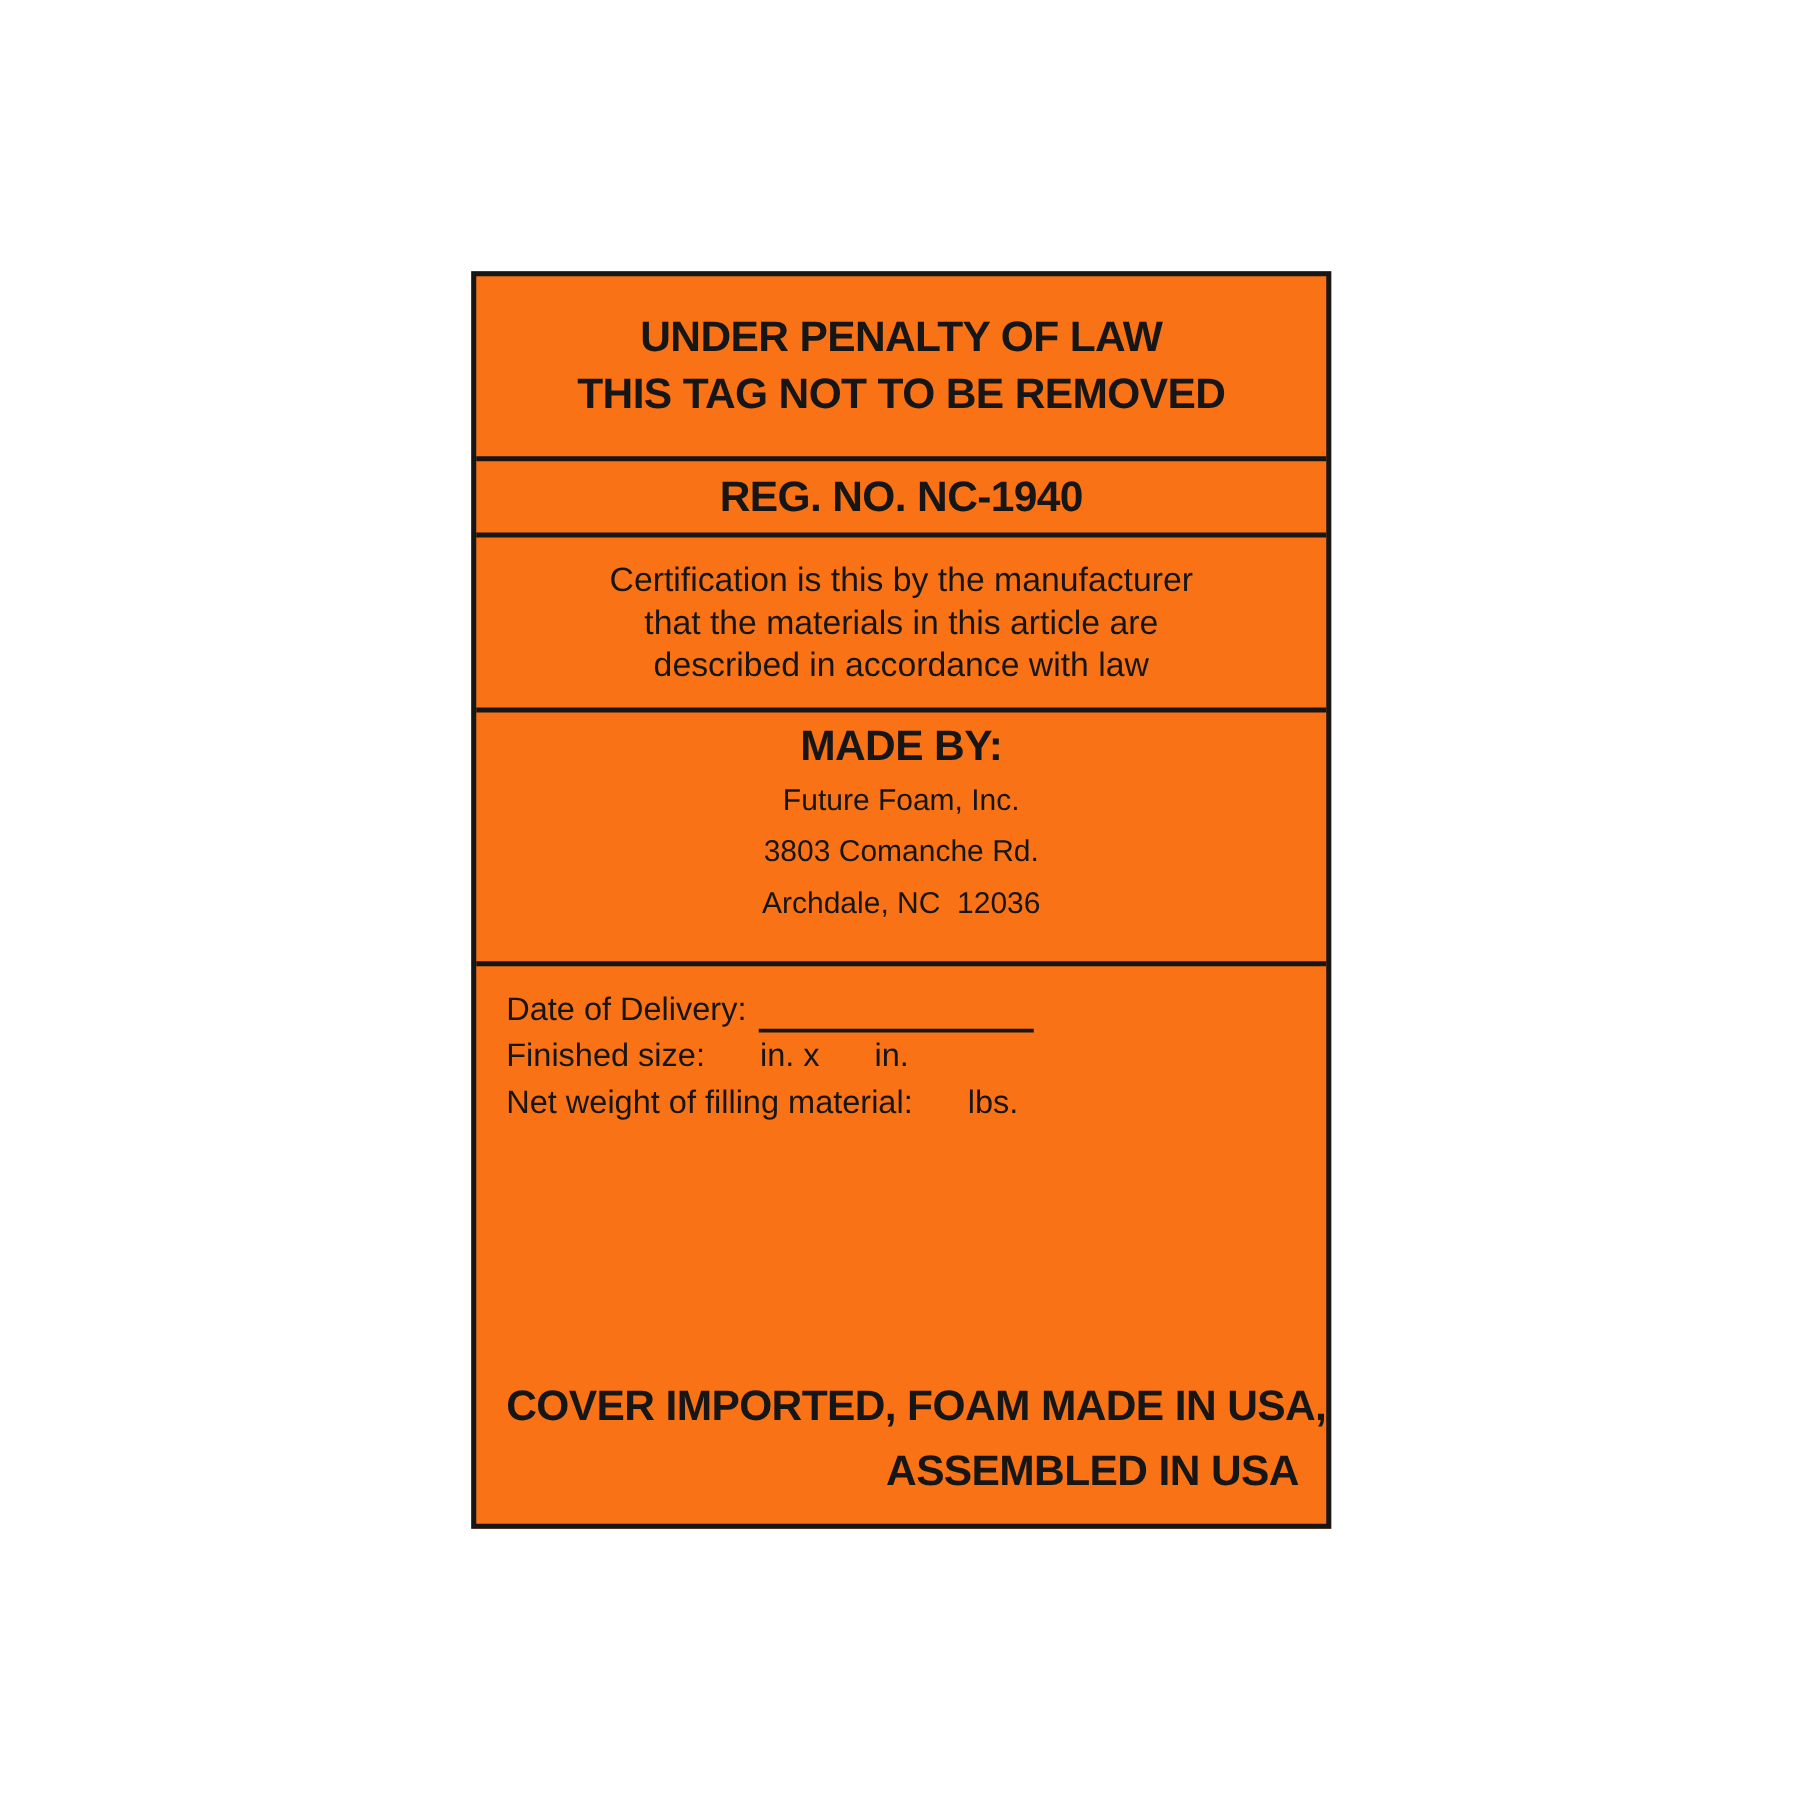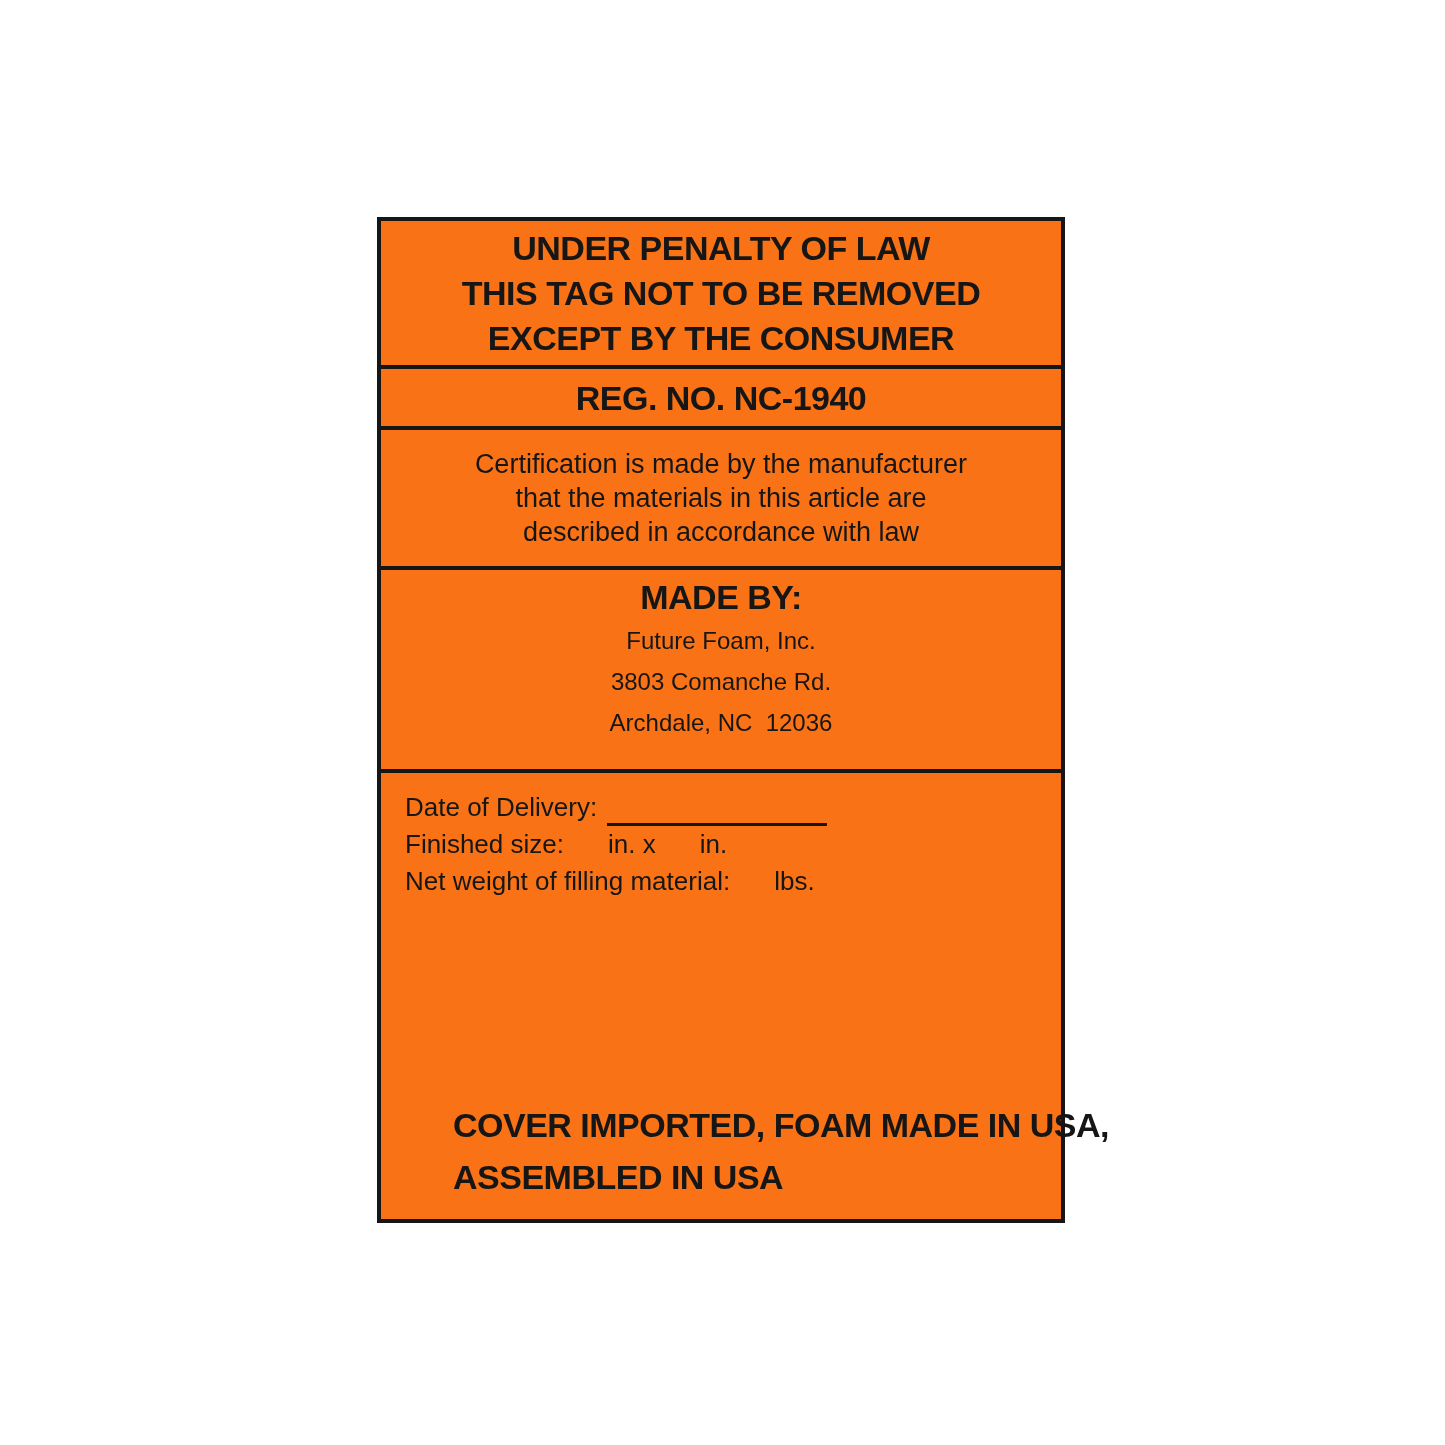--- a/index.html
+++ b/index.html
@@ -108,50 +108,48 @@
     width: 220px;
     border-bottom: 3px solid #161616;
     margin-left: 10px;
     align-self: flex-end;
     height: 26px;
   }
   .gap { display: inline-block; width: 44px; flex: none; }
 
   .footer-block {
     margin-top: auto;
-    text-align: left;
+    text-align: right;
     padding-bottom: 6px;
-    margin-left: 48px;
   }
   .footer-block .line {
     font-weight: bold;
     font-size: 34px;
     line-height: 52px;
     letter-spacing: -0.5px;
   }
 </style>
 </head>
 <body>
 
 <div class="canvas">
   <div class="law-label">
 
     <div class="sec sec-penalty">
       <div class="line" data-bind="label.penalty.line1">UNDER PENALTY OF LAW</div>
       <div class="line" data-bind="label.penalty.line2">THIS TAG NOT TO BE REMOVED</div>
-      <div class="line" data-bind="label.penalty.line3">EXCEPT BY THE CONSUMER</div>
     </div>
 
 
     <div class="sec sec-reg">
       <div class="line" data-bind="label.reg_no">REG. NO. NC-1940</div>
     </div>
 
     <div class="sec sec-cert">
-      <div class="line" data-bind="label.certification.line1">Certification is made by the manufacturer</div>
+      <div class="line" data-bind="label.certification.line1">Certification is this by the manufacturer</div>
       <div class="line" data-bind="label.certification.line2">that the materials in this article are</div>
       <div class="line" data-bind="label.certification.line3">described in accordance with law</div>
     </div>
 
     <div class="sec sec-madeby">
       <div class="heading" data-bind="label.made_by.heading">MADE BY:</div>
       <div class="addr-line" data-bind="label.made_by.company">Future Foam, Inc.</div>
       <div class="addr-line" data-bind="label.made_by.address_street">3803 Comanche Rd.</div>
       <div class="addr-line" data-bind="label.made_by.address_city">Archdale, NC  12036</div>
     </div>

